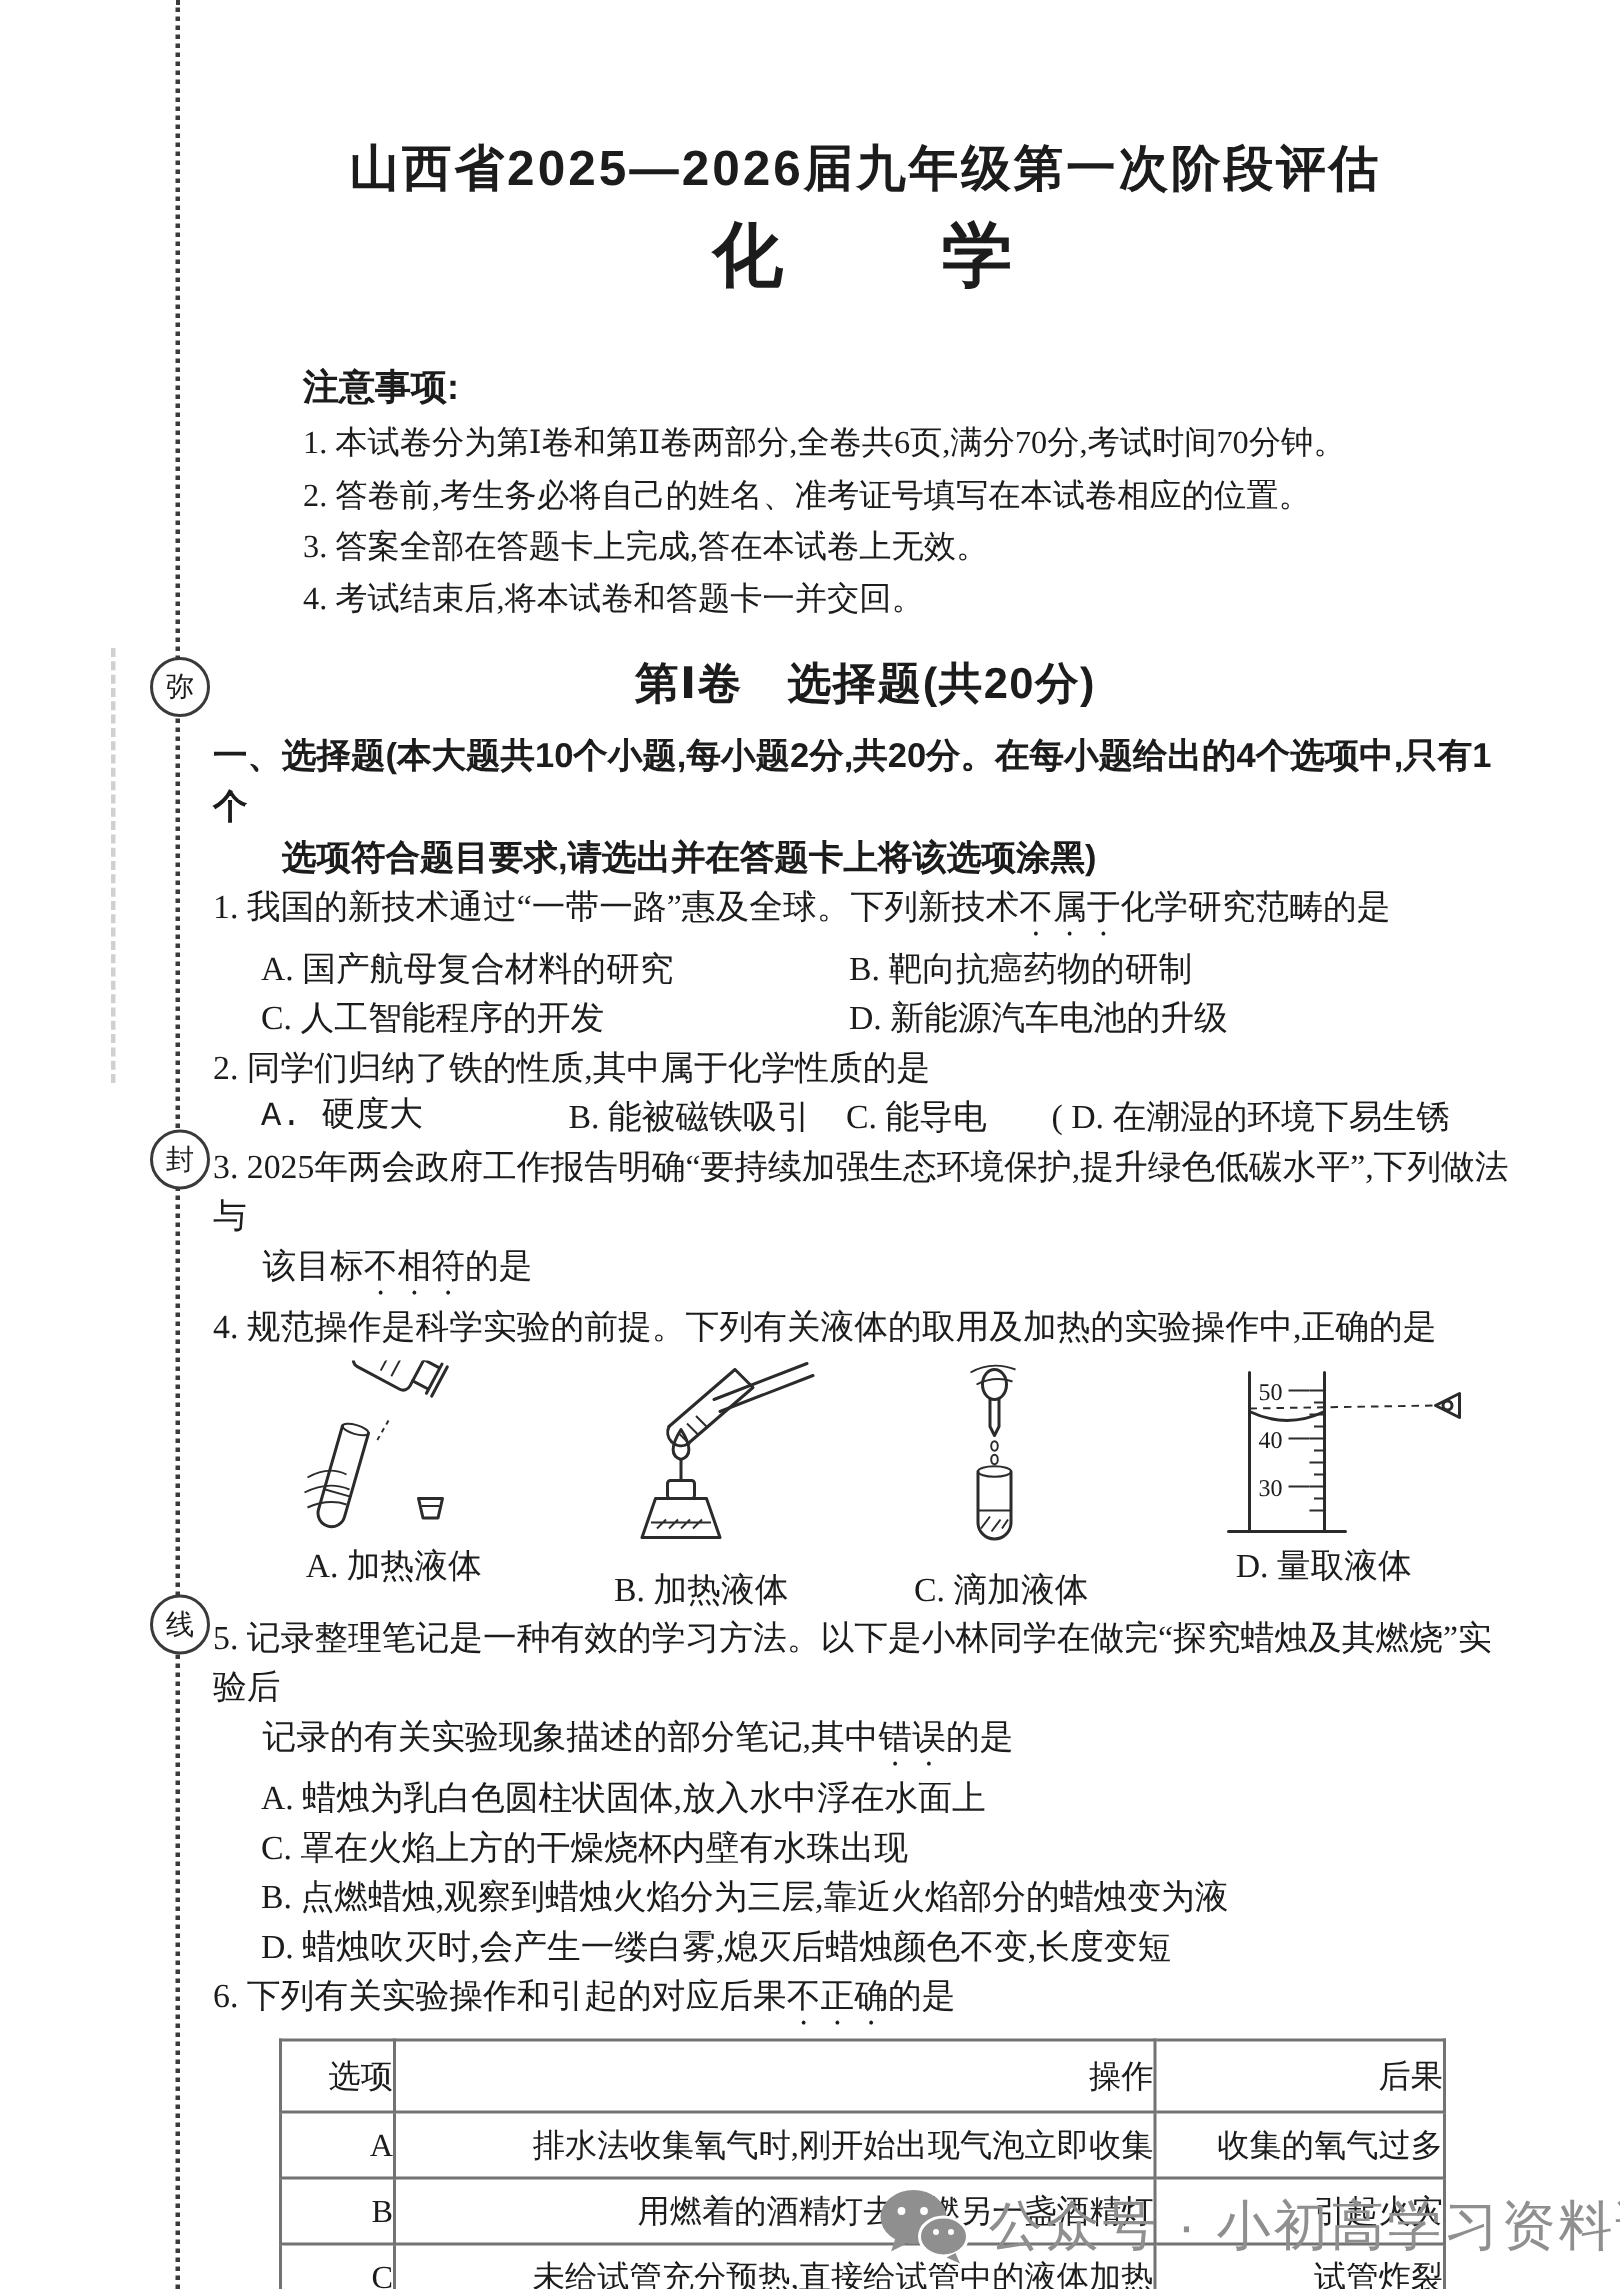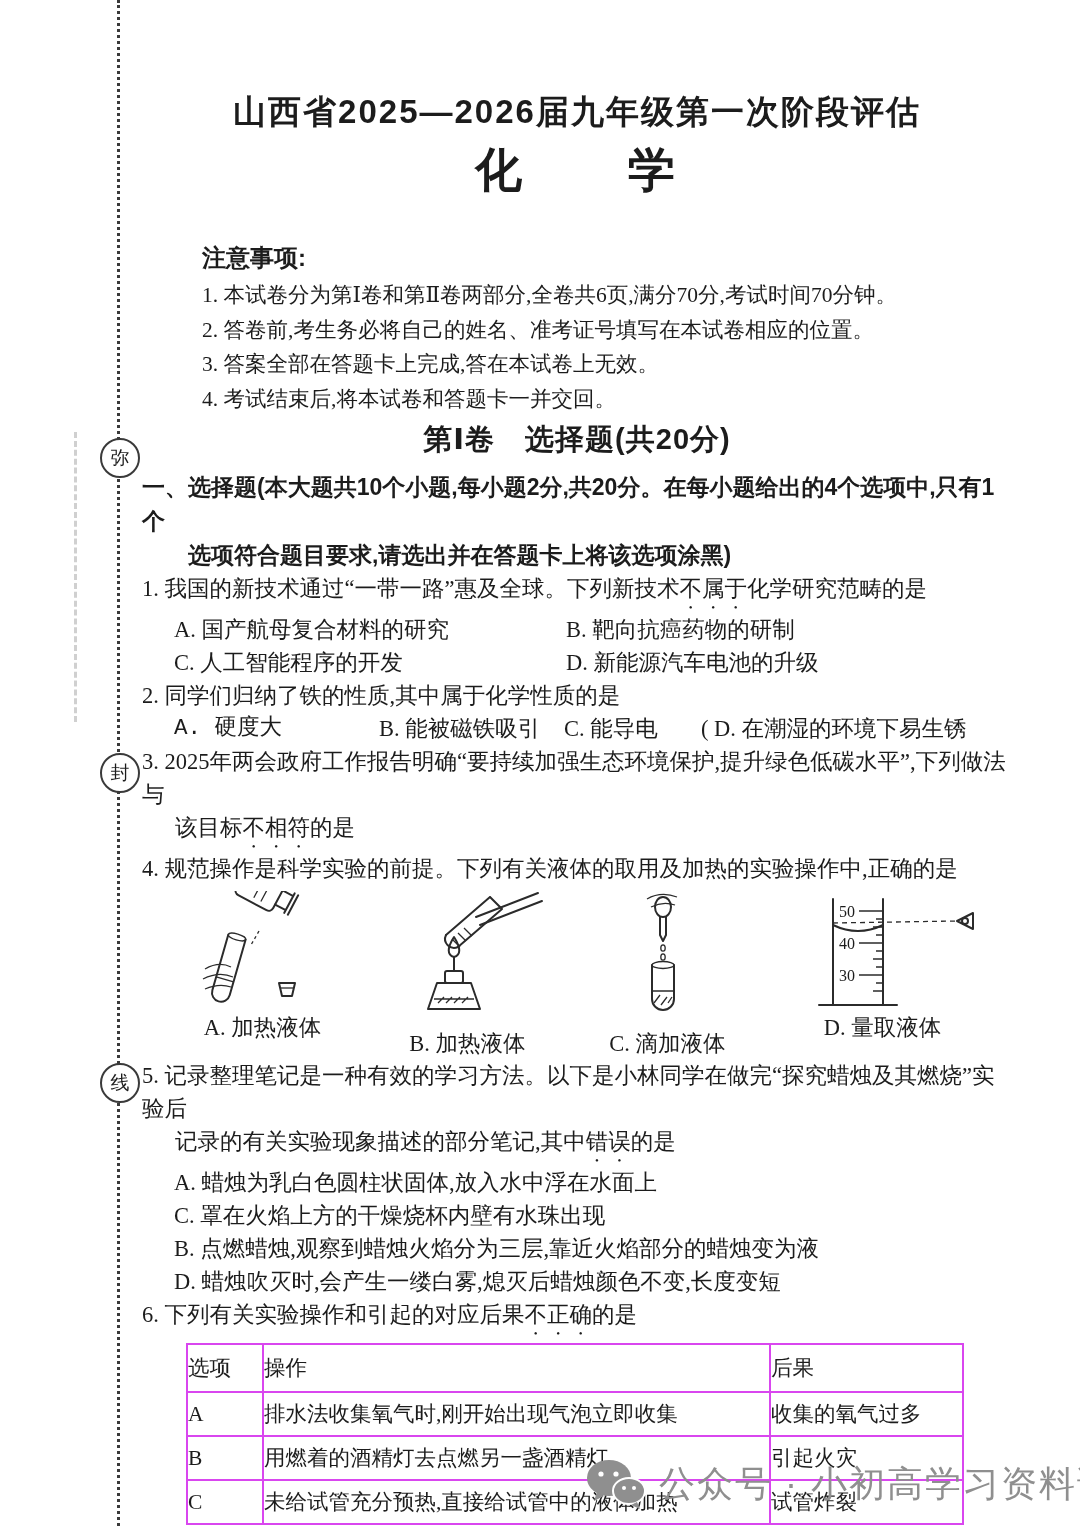--- a/index.html
+++ b/index.html
@@ -24,21 +24,21 @@
   .paper-title { margin-top:90px; text-align:center; font-size:33px; font-weight:bold;
     font-family:"Liberation Sans","DejaVu Sans",sans-serif; letter-spacing:2px; }
   .subject-title { margin-top:4px; text-align:center; font-size:47px; font-weight:bold;
     font-family:"Liberation Sans","DejaVu Sans",sans-serif; letter-spacing:4px; }
 
   .notice { margin-top:40px; margin-left:60px; }
   .notice-heading { font-size:24px; font-weight:bold;
     font-family:"Liberation Sans","DejaVu Sans",sans-serif; margin-bottom:4px; }
   .notice-item { font-size:21.5px; line-height:34.5px; }
 
-  .section-title { margin-top:4px; text-align:center; font-size:29px; font-weight:bold;
+  .section-title { margin-top:20px; text-align:center; font-size:29px; font-weight:bold;
     font-family:"Liberation Sans","DejaVu Sans",sans-serif; letter-spacing:1px; }
 
   .intro { margin-top:10px; font-size:23px; font-weight:bold; line-height:34px;
     font-family:"Liberation Sans","DejaVu Sans",sans-serif; }
   .intro-line2 { padding-left:46px; }
 
   .q { font-size:22.5px; line-height:33px; }
   .q-stem { }
   .indent2 { padding-left:33px; }
   .em-dot { text-emphasis:filled dot; text-emphasis-position:under right;
@@ -60,21 +60,21 @@
   .figure svg { display:block; }
   .fig-a { width:205px; } .fig-b { width:205px;gap:16px; } .fig-c { width:195px;gap:16px; } .fig-d { width:235px;align-items:center; }
   .fig-label { font-size:22.5px; line-height:30px; margin-top:0; }
   .sketch { stroke:#2b2b2b; fill:none; stroke-width:2; stroke-linecap:round; stroke-linejoin:round; }
   .sketch-thin { stroke:#2b2b2b; fill:none; stroke-width:1.3; }
   .scale-num { font:16px "Liberation Serif",serif; fill:#1c1c1c; }
 
   
   .q6-table { border-collapse:collapse; margin:4px 0 0 44px; width:778px;
     font-size:21.5px; }
-  .q6-table th, .q6-table td { border:2px solid #d946ef; text-align:left; padding:0;margin-left:20px; }
+  .q6-table th, .q6-table td { border:2px solid #737373; text-align:right; padding:0;margin-left:20px; }
   .q6-table th { font-weight:normal; height:46px; }
   .q6-table td { height:42px; }
   .col-opt { width:72px; } .col-op { width:492px; } .col-res { width:186px; }
 
   .watermark { position:absolute; left:585px; top:1458px; display:flex; align-items:center;
     color:#8f8f8f; font-size:36px; font-family:"Liberation Sans","DejaVu Sans",sans-serif; }
   .watermark-text { letter-spacing:2px; white-space:nowrap; }
   .wechat-icon { margin-right:12px; }
 </style>
 </head>

